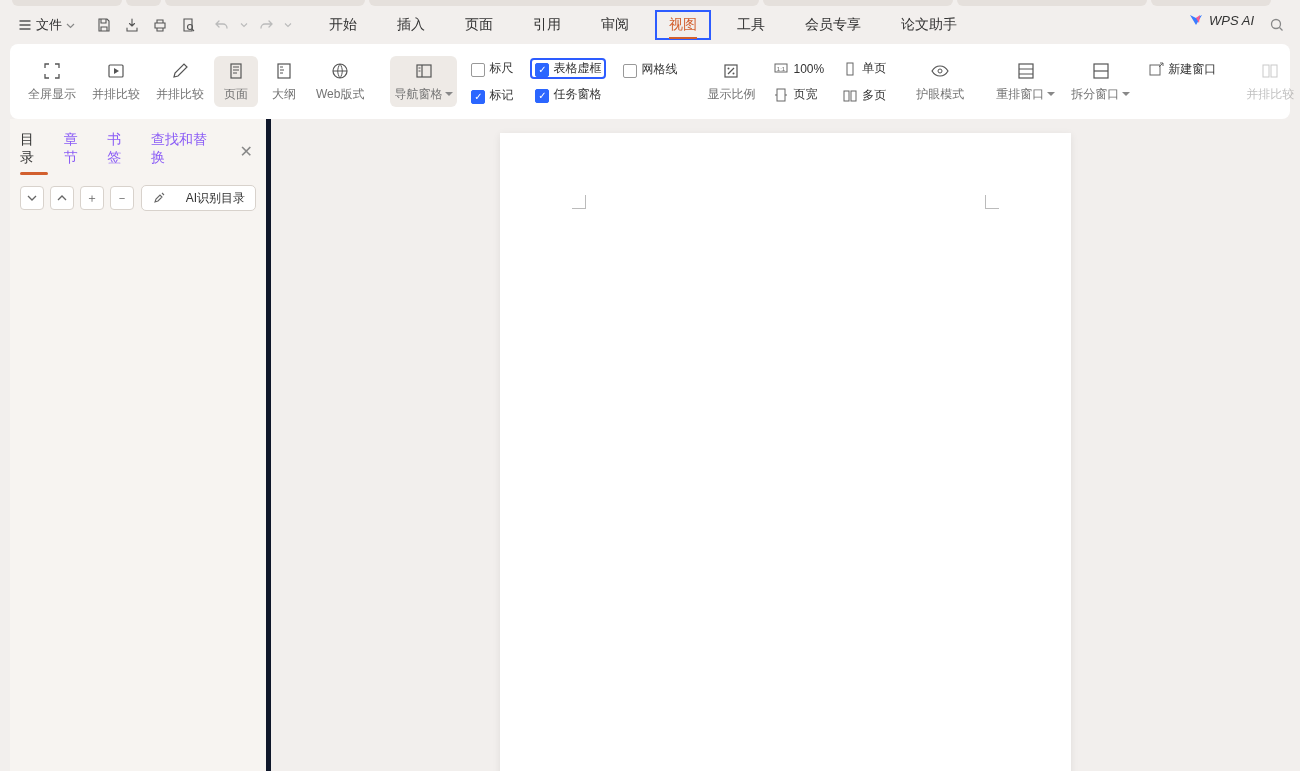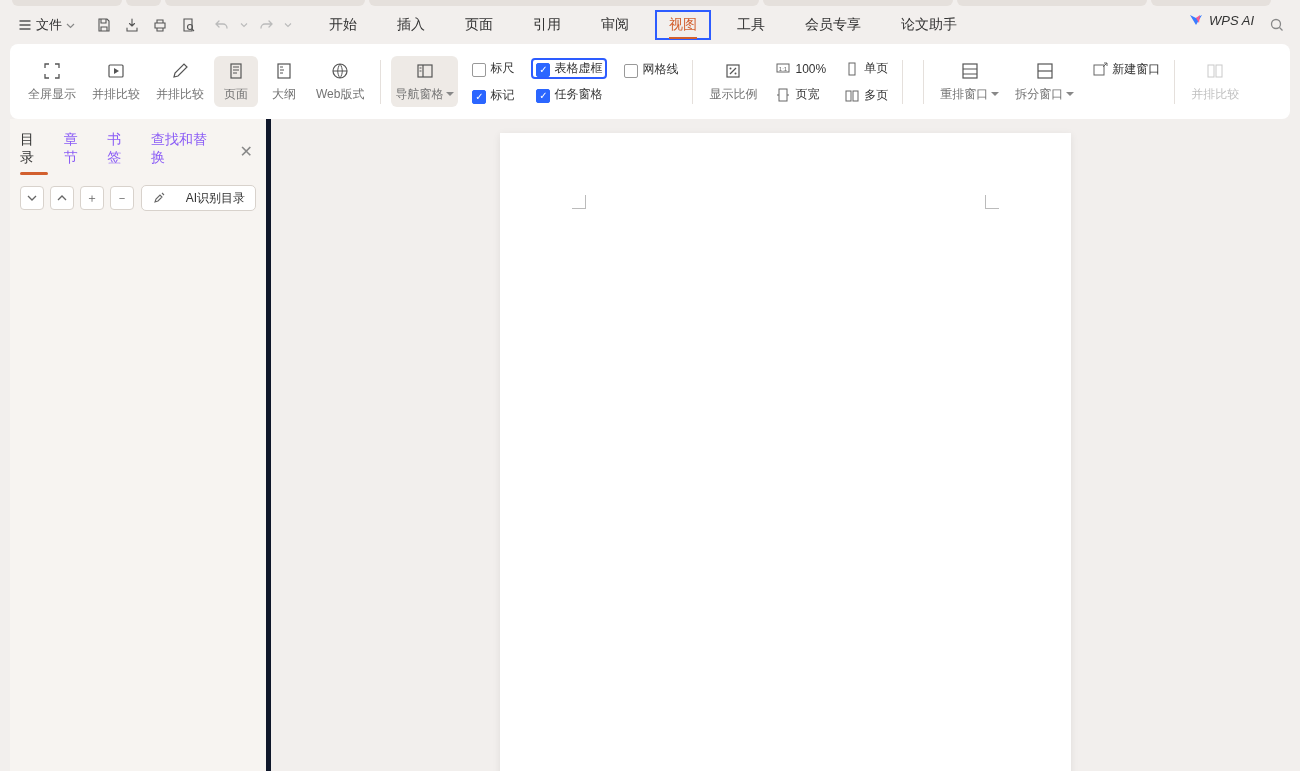--- a/index.html
+++ b/index.html
@@ -301,20 +301,31 @@
               <rect x="2" y="3" width="5" height="10" stroke="#666" fill="none"></rect>
               <rect x="9" y="3" width="5" height="10" stroke="#666" fill="none"></rect>
             </svg>
           </span>
           <span>多页</span>
         </div>
     </div>
   </div>
   <div class="rib-sep"></div>
 
+  <div class="rib-group">
+    <div class="rib-col">
+      <span class="icon">
+          <svg width="20" height="20" viewBox="0 0 20 20">
+            <path d="M2 10s3-5 8-5 8 5 8 5-3 5-8 5-8-5-8-5z" stroke="#555" stroke-width="1.2" fill="none"></path>
+            <circle cx="10" cy="10" r="2" stroke="#555" fill="none"></circle>
+          </svg>
+        </span>
+      <span class="lbl">护眼模式</span>
+    </div>
+  </div>
   <div class="rib-sep"></div>
 
   <div class="rib-group">
     <div class="rib-col">
       <span class="icon">
           <svg width="20" height="20" viewBox="0 0 20 20">
             <rect x="3" y="3" width="14" height="14" stroke="#555" stroke-width="1.2" fill="none"></rect>
             <path d="M3 8h14M3 13h14" stroke="#555" stroke-width="1"></path>
           </svg>
         </span>

